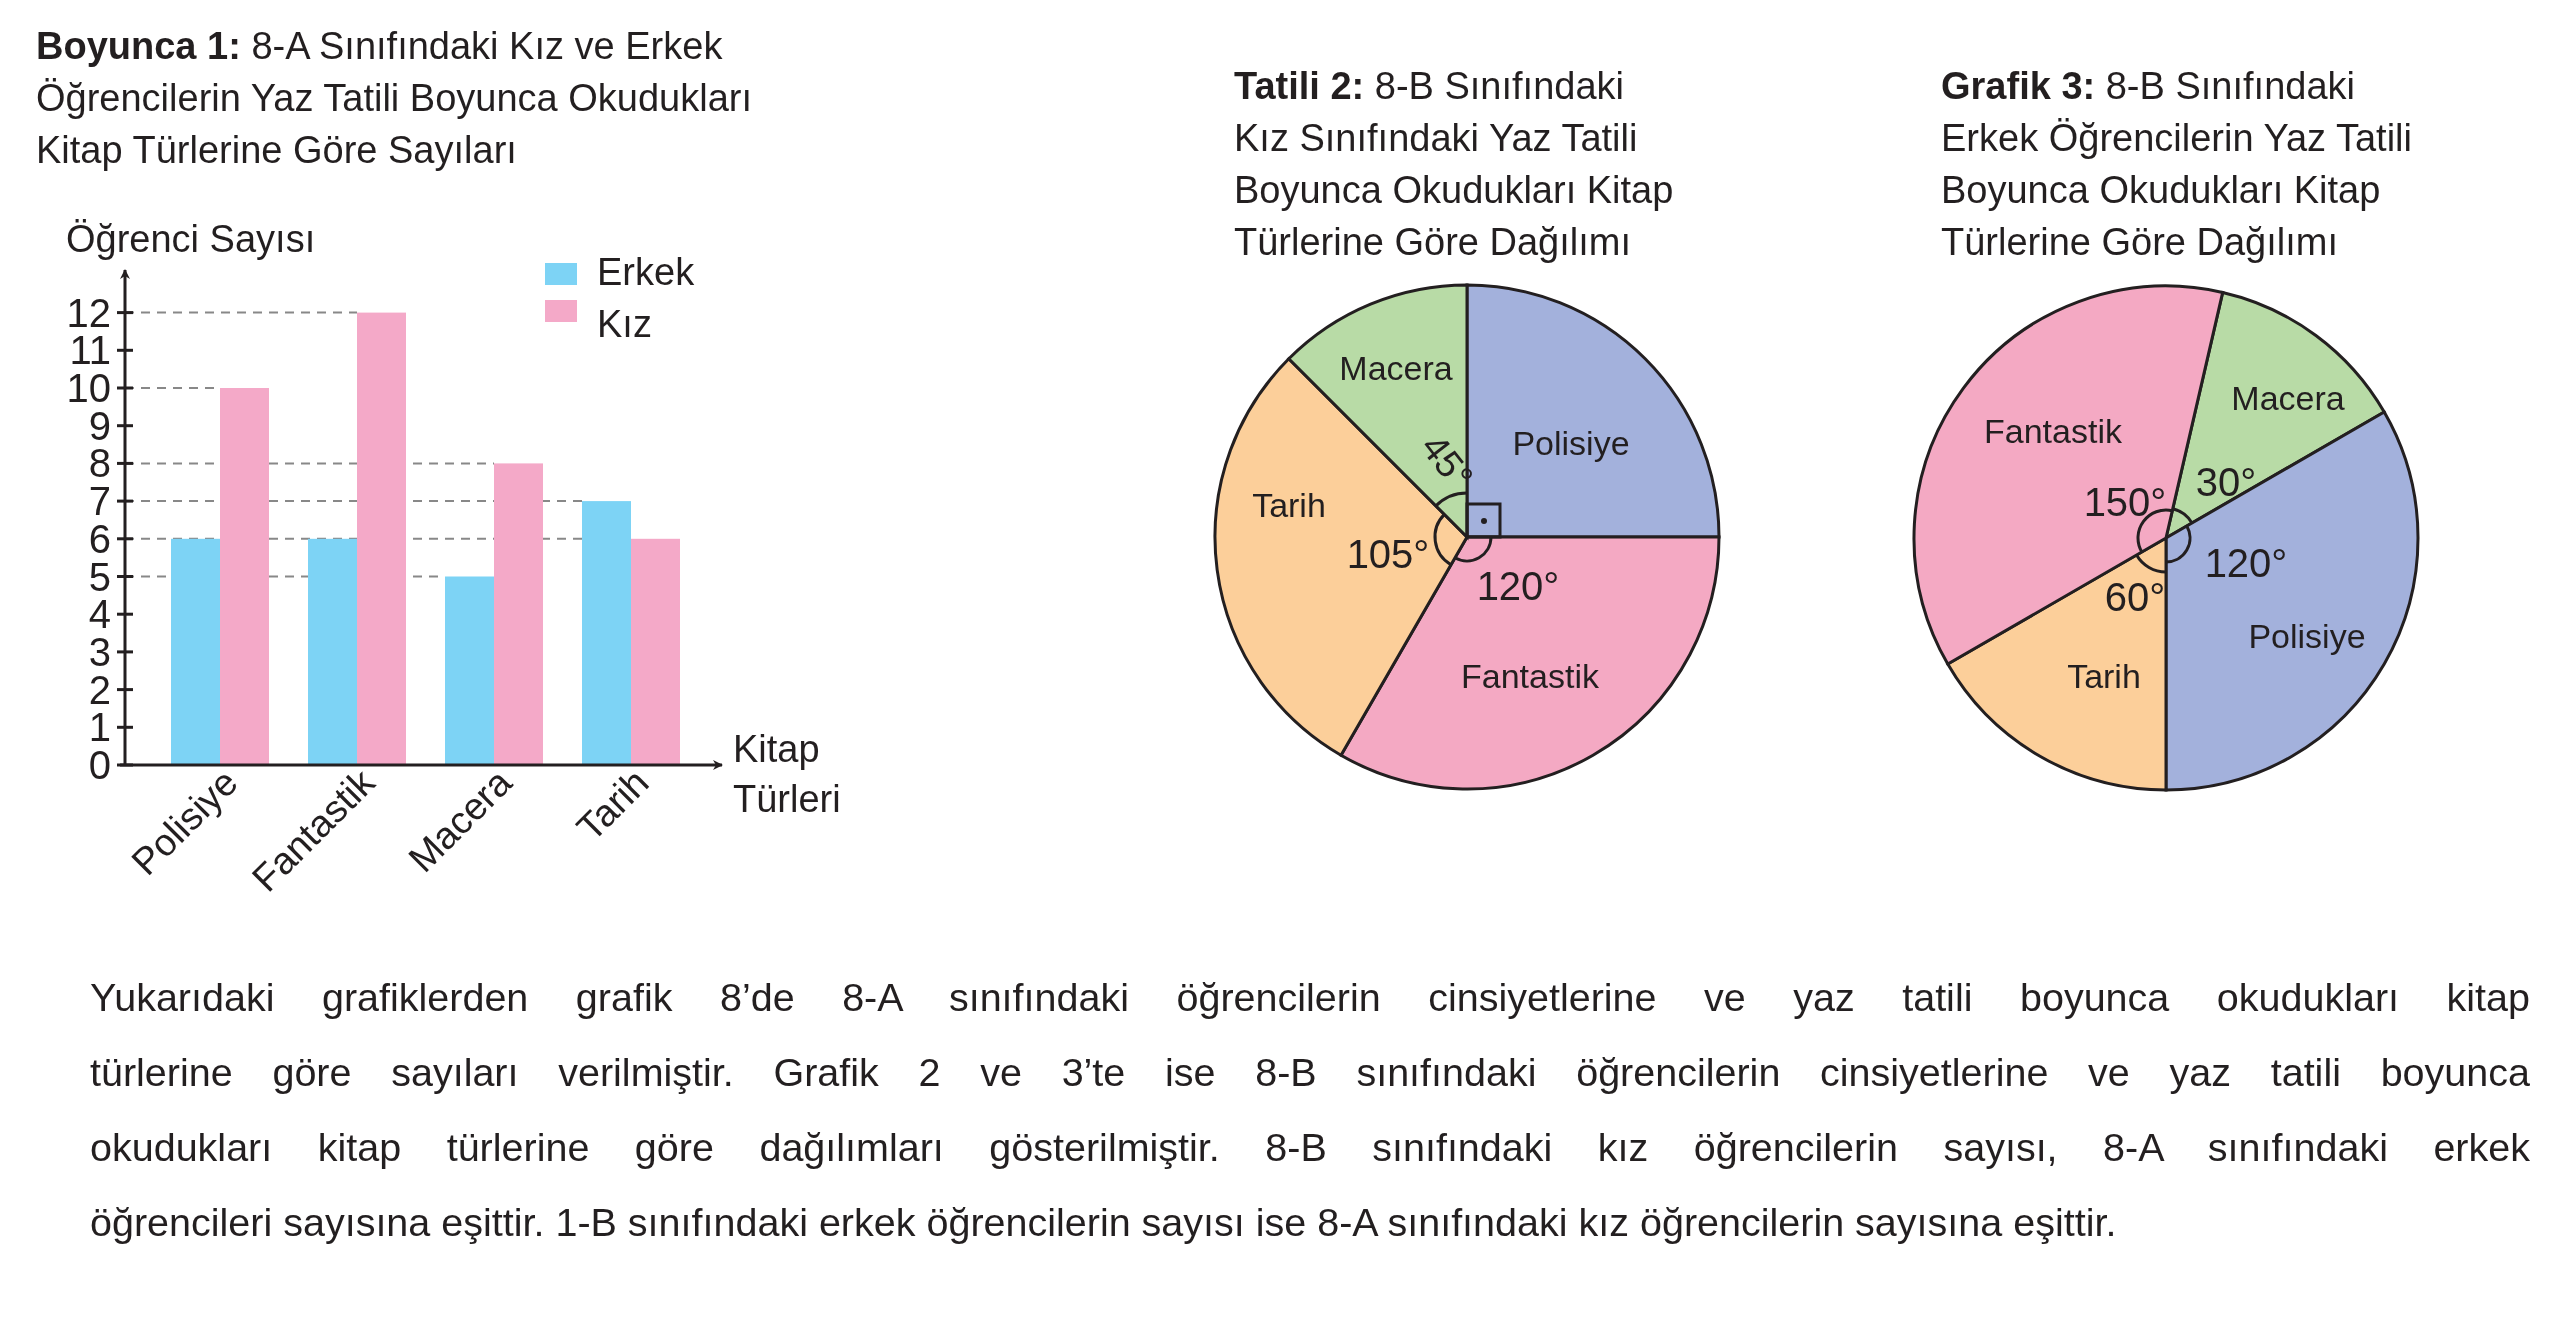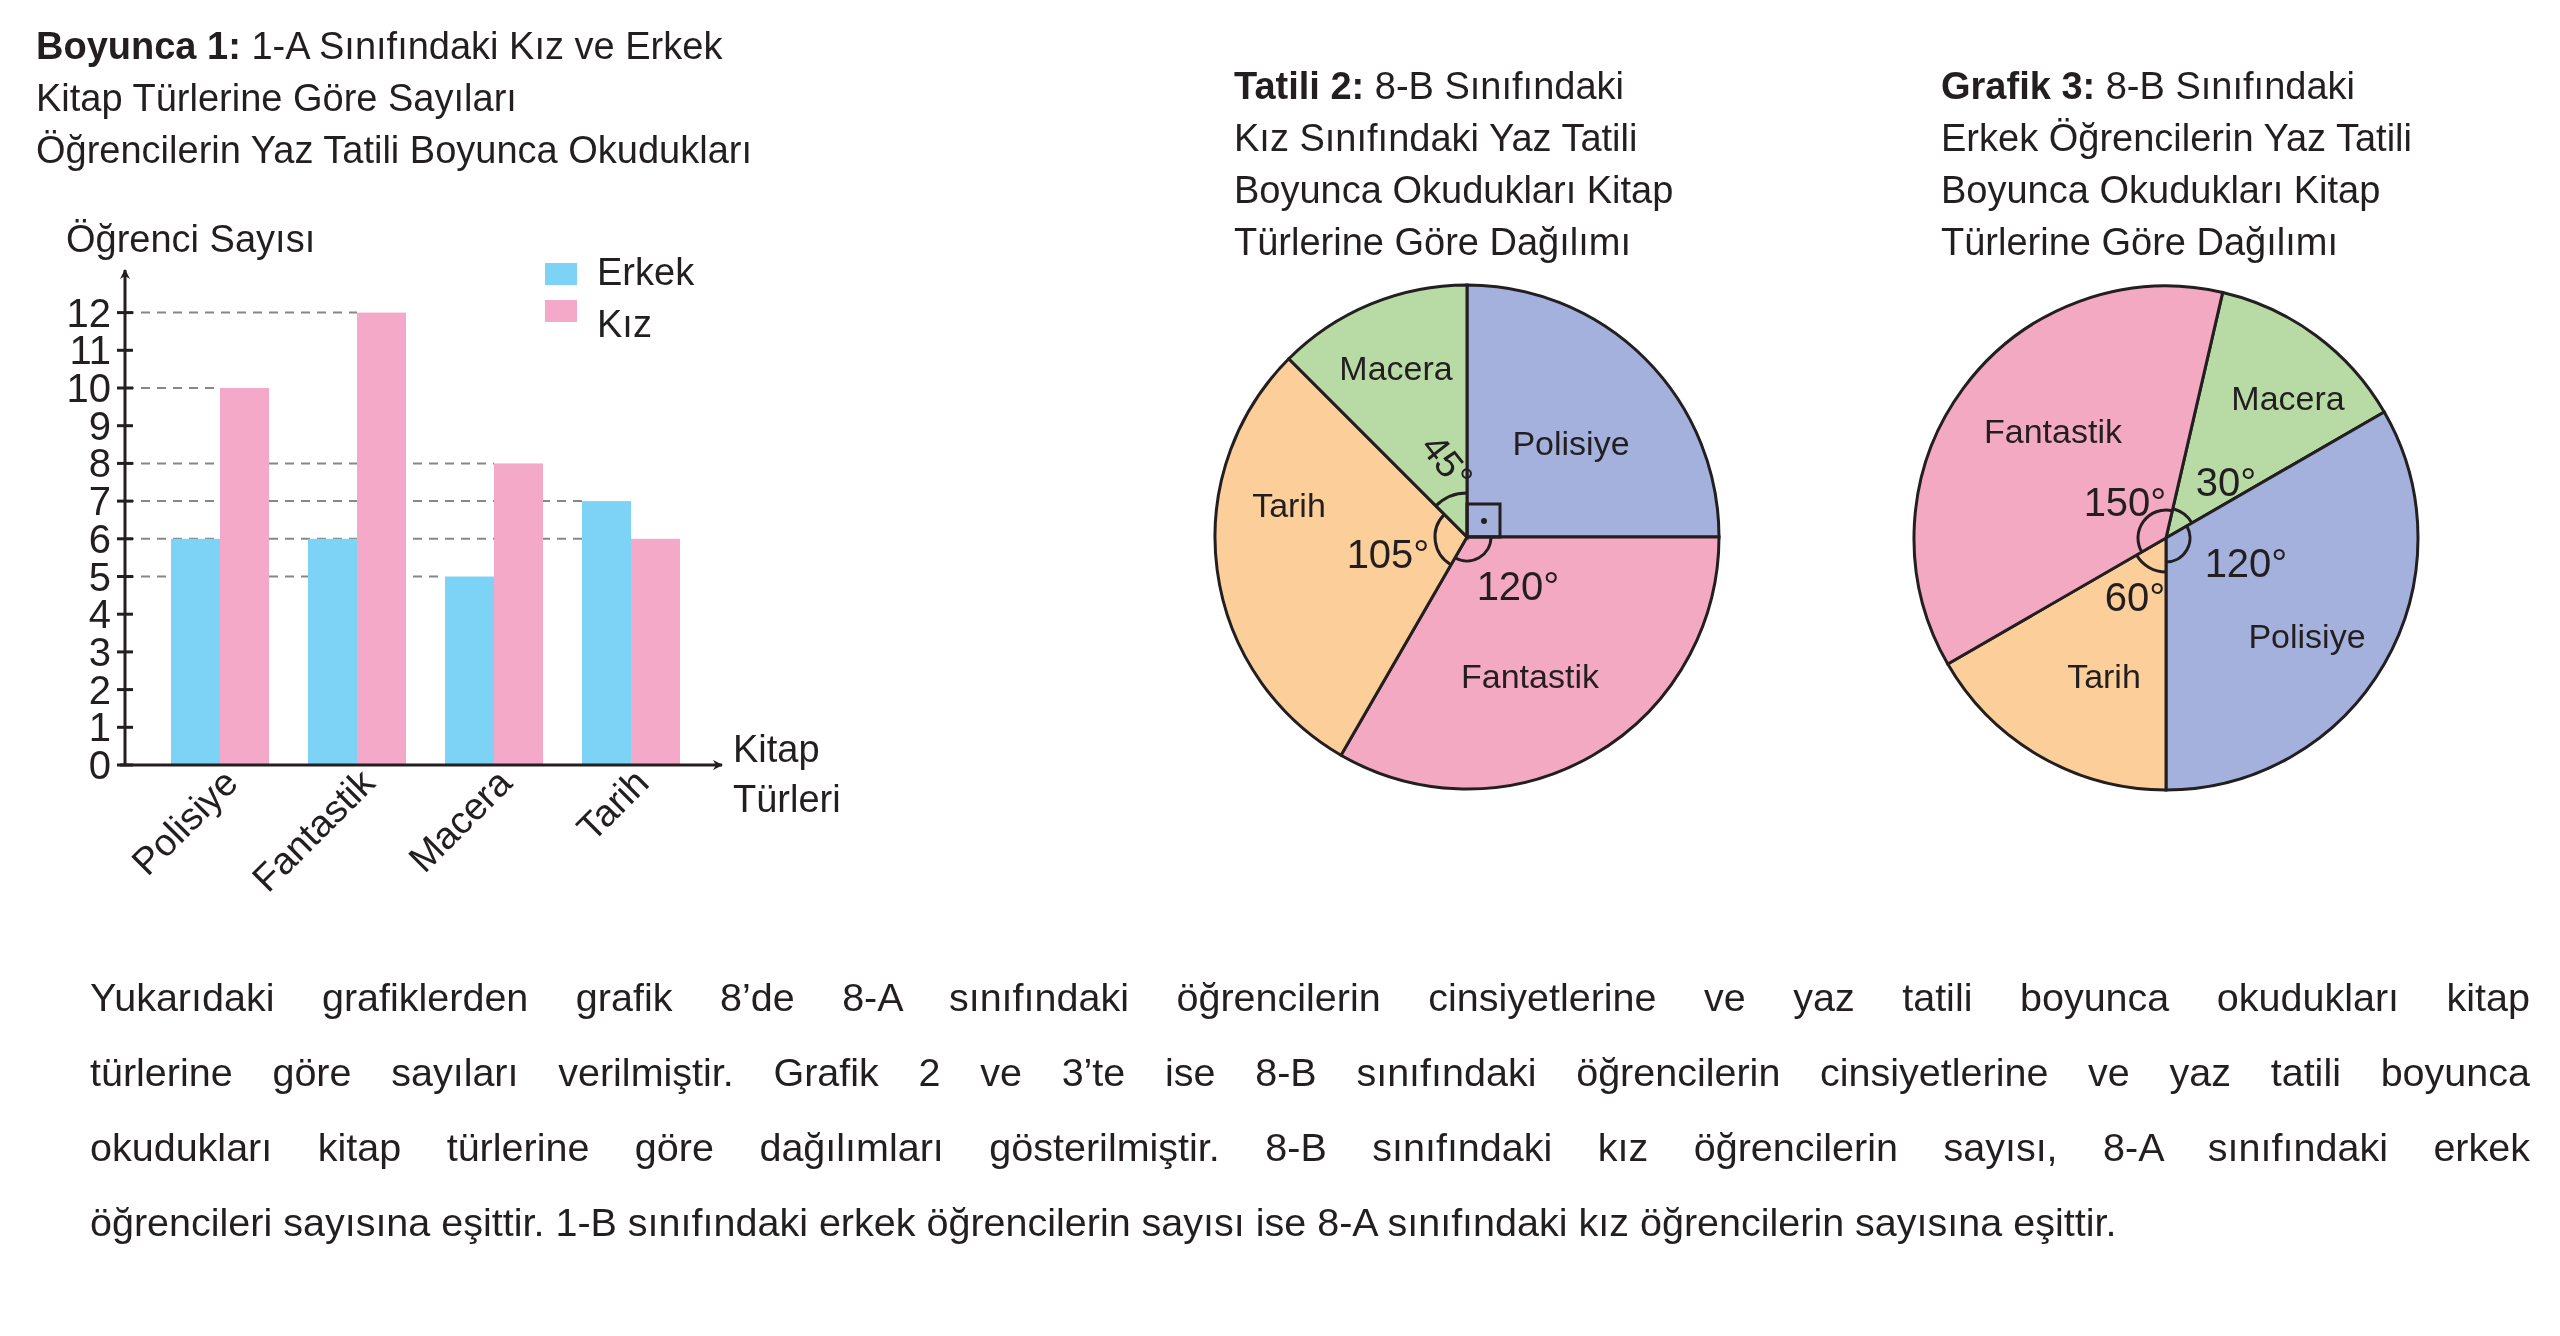--- a/index.html
+++ b/index.html
@@ -13,23 +13,23 @@
   #t3 { left:1941px; top:60px; }
   svg text { font-family:"Liberation Sans", sans-serif; fill:#231f20; }
   .para { position:absolute; left:90px; top:960px; width:2440px; font-size:39.5px; line-height:75px;
           text-align:justify; text-align-last:justify; }
   .para .pline { display:block; white-space:nowrap; text-align:justify; text-align-last:justify; }
 </style>
 </head>
 <body>
 
 <div class="title" id="t1">
-  <span class="line"><b>Boyunca 1:</b> <span>1-A Sınıfındaki Kız ve Erkek</span></span>
+  <span class="line"><b>Boyunca 1:</b> <span>8-A Sınıfındaki Kız ve Erkek</span></span>
+  <span class="line">Öğrencilerin Yaz Tatili Boyunca Okudukları</span>
   <span class="line">Kitap Türlerine Göre Sayıları</span>
-  <span class="line">Öğrencilerin Yaz Tatili Boyunca Okudukları</span>
 </div>
 
 <div class="title" id="t2">
   <span class="line"><b>Tatili 2:</b> <span>8-B Sınıfındaki</span></span>
   <span class="line">Kız Sınıfındaki Yaz Tatili</span>
   <span class="line">Boyunca Okudukları Kitap</span>
   <span class="line">Türlerine Göre Dağılımı</span>
 </div>
 
 <div class="title" id="t3">

